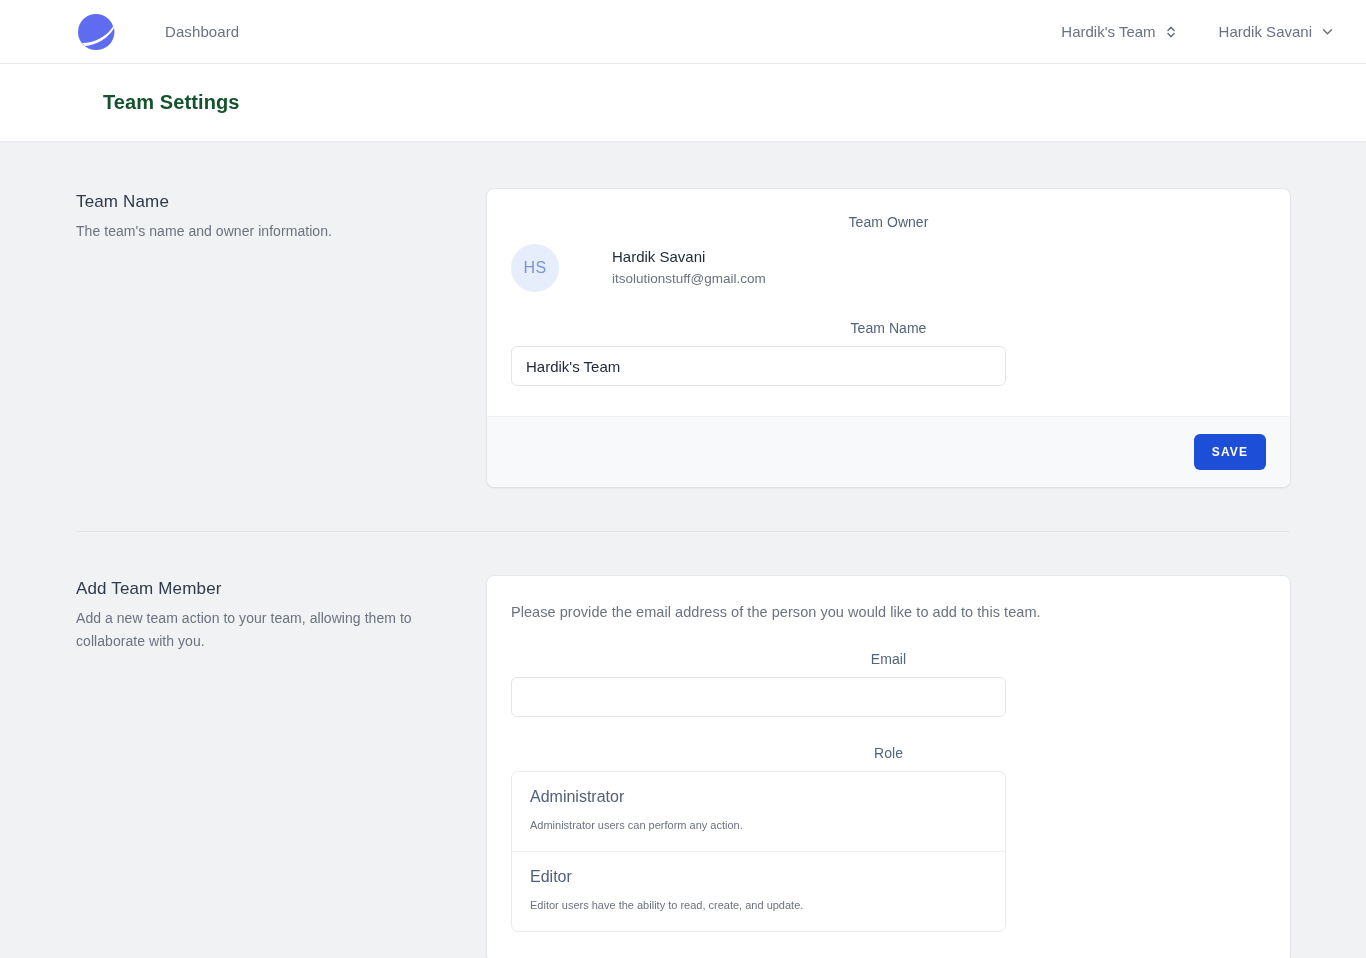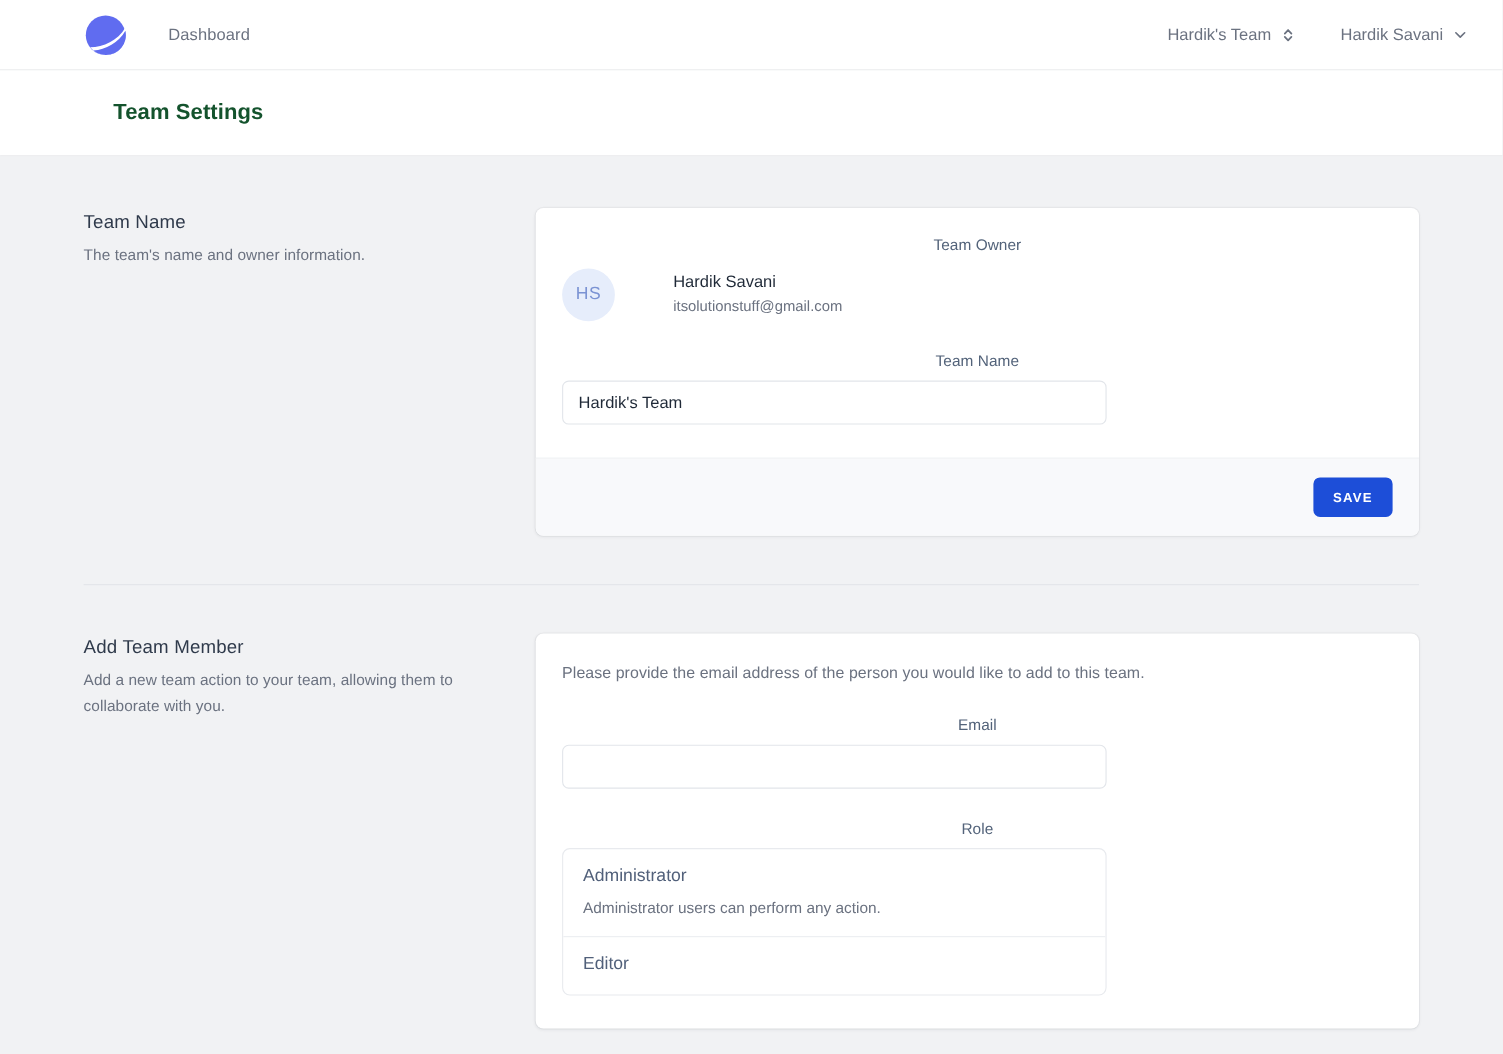--- a/index.html
+++ b/index.html
@@ -23,21 +23,21 @@
   }
   .brand-logo {
     width: 40px; height: 40px;
     flex: 0 0 40px;
     position: relative;
   }
   .brand-logo svg { display: block; }
 
   .nav-links {
     display: flex;
-    margin-left: 37px;
+    margin-left: 49px;
     height: 100%;
   }
   .nav-link {
     font-size: 15px;
     color: #6b7280;
     letter-spacing: .1px;
     line-height: 64px;
     cursor: pointer;
   }
 
@@ -223,21 +223,21 @@
     cursor: pointer;
   }
   .role-option + .role-option { border-top: 1px solid #eceef1; }
   .role-name {
     font-size: 16px;
     color: #51607a;
     line-height: 20px;
   }
   .role-desc {
     margin-top: 9px;
-    font-size: 14px;
+    font-size: 11px;
     color: #6b7280;
     line-height: 18px;
   }
 </style>
 </head>
 <body>
 
 <div class="topnav">
 
   <div class="brand-logo">
@@ -339,20 +339,21 @@
 
           <div class="role-list">
 
             <div class="role-option">
               <div class="role-name">Administrator</div>
               <div class="role-desc">Administrator users can perform any action.</div>
             </div>
 
             <div class="role-option">
               <div class="role-name">Editor</div>
+              <div class="role-desc">Editor users have the ability to read, create, and update.</div>
             </div>
 
           </div>
         </div>
 
       </div>
 
     </div>
   </div>
 

